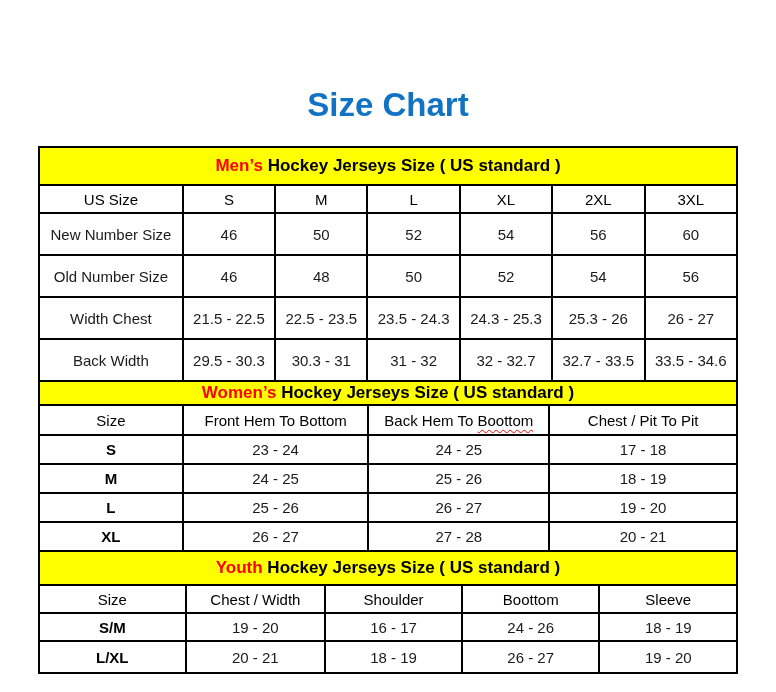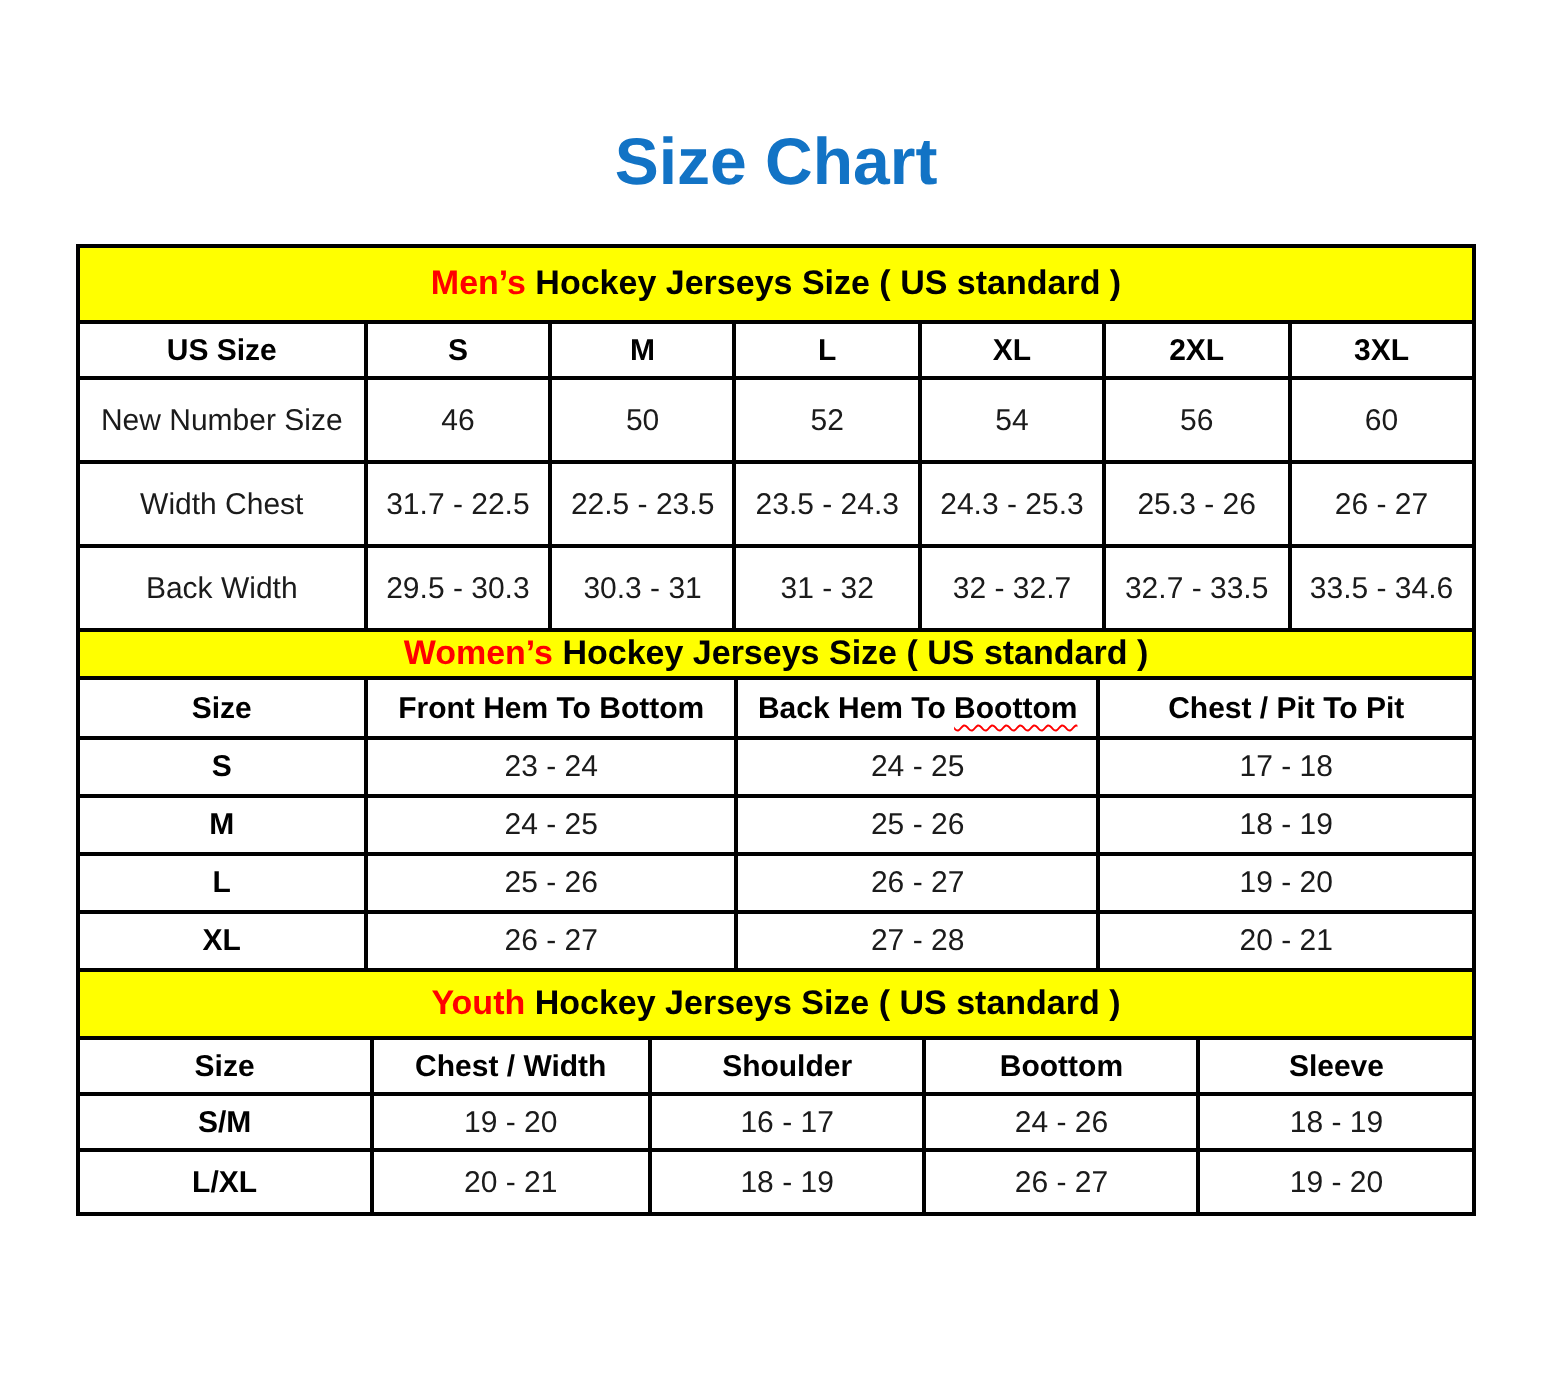--- a/index.html
+++ b/index.html
@@ -4,21 +4,21 @@
 <style>
   * { box-sizing: border-box; }
   html, body { margin: 0; padding: 0; }
   body {
     width: 776px; height: 692px;
     background: #ffffff;
     font-family: "Liberation Sans", sans-serif;
     color: #1b1b1b;
     overflow: hidden;
   }
-  .page { width: 776px; height: 692px; padding-top: 60px; }
+  .page { width: 776px; height: 692px; padding-top: 84px; }
   .title {
     text-align: center;
     color: #1273C5;
     font-size: 33px;
     font-weight: bold;
     line-height: 42px;
     margin: 0 0 20px 0;
     letter-spacing: 0px;
   }
   .chart { width: 700px; margin: 0 auto; }
@@ -39,21 +39,21 @@
   }
   .banner-cell {
     background: #FFFF00;
     height: 38px;
     font-size: 17px;
     font-weight: bold;
     color: #000000;
     text-align: center;
   }
   .banner-cell .hl { color: #FF0000; }
-  th { font-weight: bold; color: #000000; }
+  th { font-weight: normal; color: #000000; }
   .mens-header-row th { height: 28px; }
   .mens-data-row td { height: 42px; }
   .w-banner { height: 24px; }
   .womens-header-row th { height: 30px; }
   .womens-data-row td { height: 29px; border-radius: 12px; }
   .womens-data-row th { height: 29px; }
   .y-banner { height: 34px; }
   .youth-header-row th { height: 28px; }
   .youth-data-row td, .youth-data-row th { height: 28px; }
   .youth-data-row.last td, .youth-data-row.last th { height: 32px; }
@@ -102,22 +102,31 @@
         <tr class="mens-data-row">
           <td class="row-label">New Number Size</td>
           <td>46</td>
           <td>50</td>
           <td>52</td>
           <td>54</td>
           <td>56</td>
           <td>60</td>
         </tr>
         <tr class="mens-data-row">
+          <td class="row-label">Old Number Size</td>
+          <td>46</td>
+          <td>48</td>
+          <td>50</td>
+          <td>52</td>
+          <td>54</td>
+          <td>56</td>
+        </tr>
+        <tr class="mens-data-row">
           <td class="row-label">Width Chest</td>
-          <td>31.7 - 22.5</td>
+          <td>21.5 - 22.5</td>
           <td>22.5 - 23.5</td>
           <td>23.5 - 24.3</td>
           <td>24.3 - 25.3</td>
           <td>25.3 - 26</td>
           <td>26 - 27</td>
         </tr>
         <tr class="mens-data-row">
           <td class="row-label">Back Width</td>
           <td>29.5 - 30.3</td>
           <td>30.3 - 31</td>

